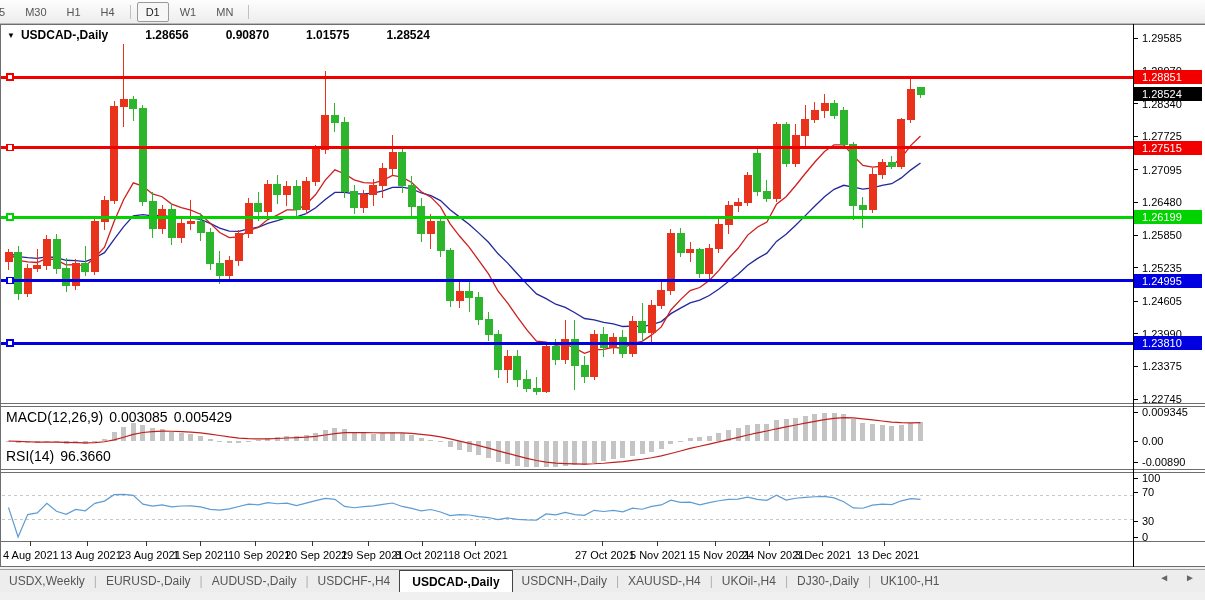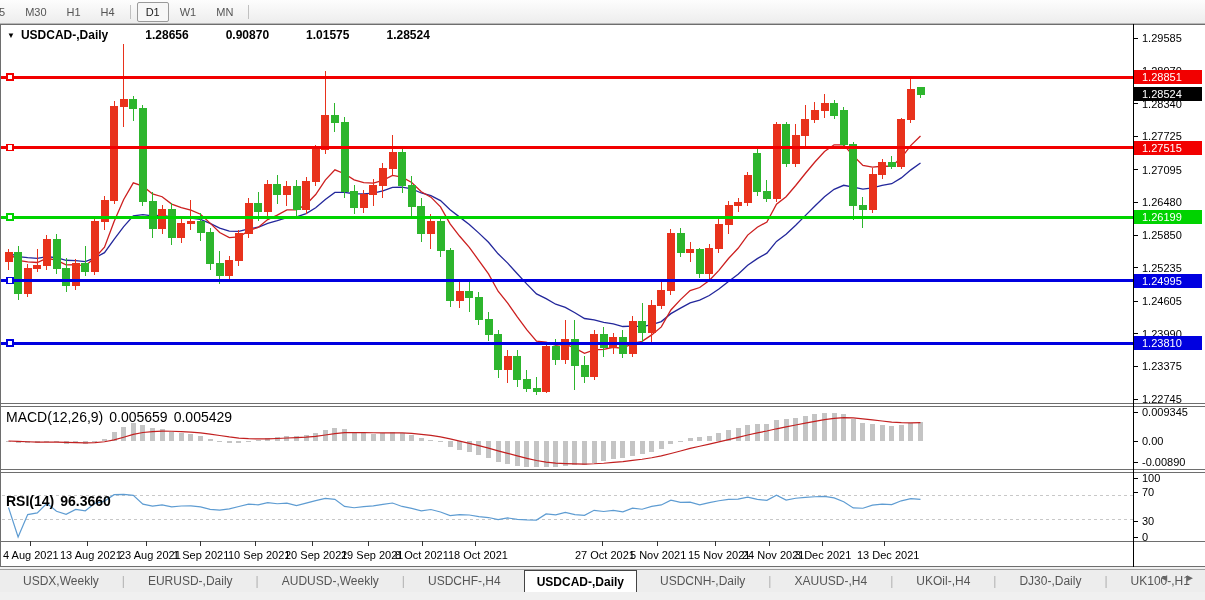--- a/index.html
+++ b/index.html
@@ -19,21 +19,21 @@
   
   #chart-title{position:absolute;top:28px;left:7px;font-size:12px;font-weight:bold;
     color:#000;display:flex;align-items:center;gap:6px;}
   #chart-title .caret{font-size:8px;position:relative;top:0px;}
   #chart-title .num{font-weight:bold;margin-left:31px;}
   
   .panel-label{position:absolute;left:6px;font-size:14px;color:#000;display:flex;gap:6px;}
   
   #tabbar{position:absolute;top:569px;left:0;width:1205px;height:22px;background:#ededed;
     border-top:1px solid #a0a0a0;display:flex;align-items:stretch;font-size:12px;}
-  .tab{display:flex;align-items:center;padding:0 23px;color:#555;cursor:default;white-space:nowrap;}
+  .tab{display:flex;align-items:center;padding:0 9px;color:#555;cursor:default;white-space:nowrap;}
   .tab.active{background:#ffffff;border:1px solid #444;border-bottom:none;color:#000;
     font-weight:bold;padding:0 12px;}
   .tab-sep{display:flex;align-items:center;color:#b0b0b0;}
   #tab-arrows{position:absolute;right:10px;top:572px;display:flex;gap:16px;
     font-size:10px;color:#666;}
   #bottom-strip{position:absolute;top:592px;left:0;width:1205px;height:8px;background:#f0f0f0;}
 </style>
 </head>
 <body>
 
@@ -452,34 +452,34 @@
     <span class="caret">▼</span>
     <span>USDCAD-,Daily</span>
     <span class="num">1.28656</span>
     <span class="num">0.90870</span>
     <span class="num">1.01575</span>
     <span class="num">1.28524</span>
   </div>
 
   <div class="panel-label" style="top:409px;">
     <span>MACD(12,26,9)</span>
-    <span>0.005659</span>
+    <span>0.003085</span>
     <span>0.005429</span>
   </div>
-  <div class="panel-label" style="top:493px;font-weight:bold;">
+  <div class="panel-label" style="top:448px;">
     <span>RSI(14)</span>
     <span>96.3660</span>
   </div>
 
   <div id="tabbar">
       <div class="tab">USDX,Weekly</div>
       <div class="tab-sep">|</div>
       <div class="tab">EURUSD-,Daily</div>
       <div class="tab-sep">|</div>
-      <div class="tab">AUDUSD-,Weekly</div>
+      <div class="tab">AUDUSD-,Daily</div>
       <div class="tab-sep">|</div>
       <div class="tab">USDCHF-,H4</div>
       <div class="tab active">USDCAD-,Daily</div>
       <div class="tab">USDCNH-,Daily</div>
       <div class="tab-sep">|</div>
       <div class="tab">XAUUSD-,H4</div>
       <div class="tab-sep">|</div>
       <div class="tab">UKOil-,H4</div>
       <div class="tab-sep">|</div>
       <div class="tab">DJ30-,Daily</div>

